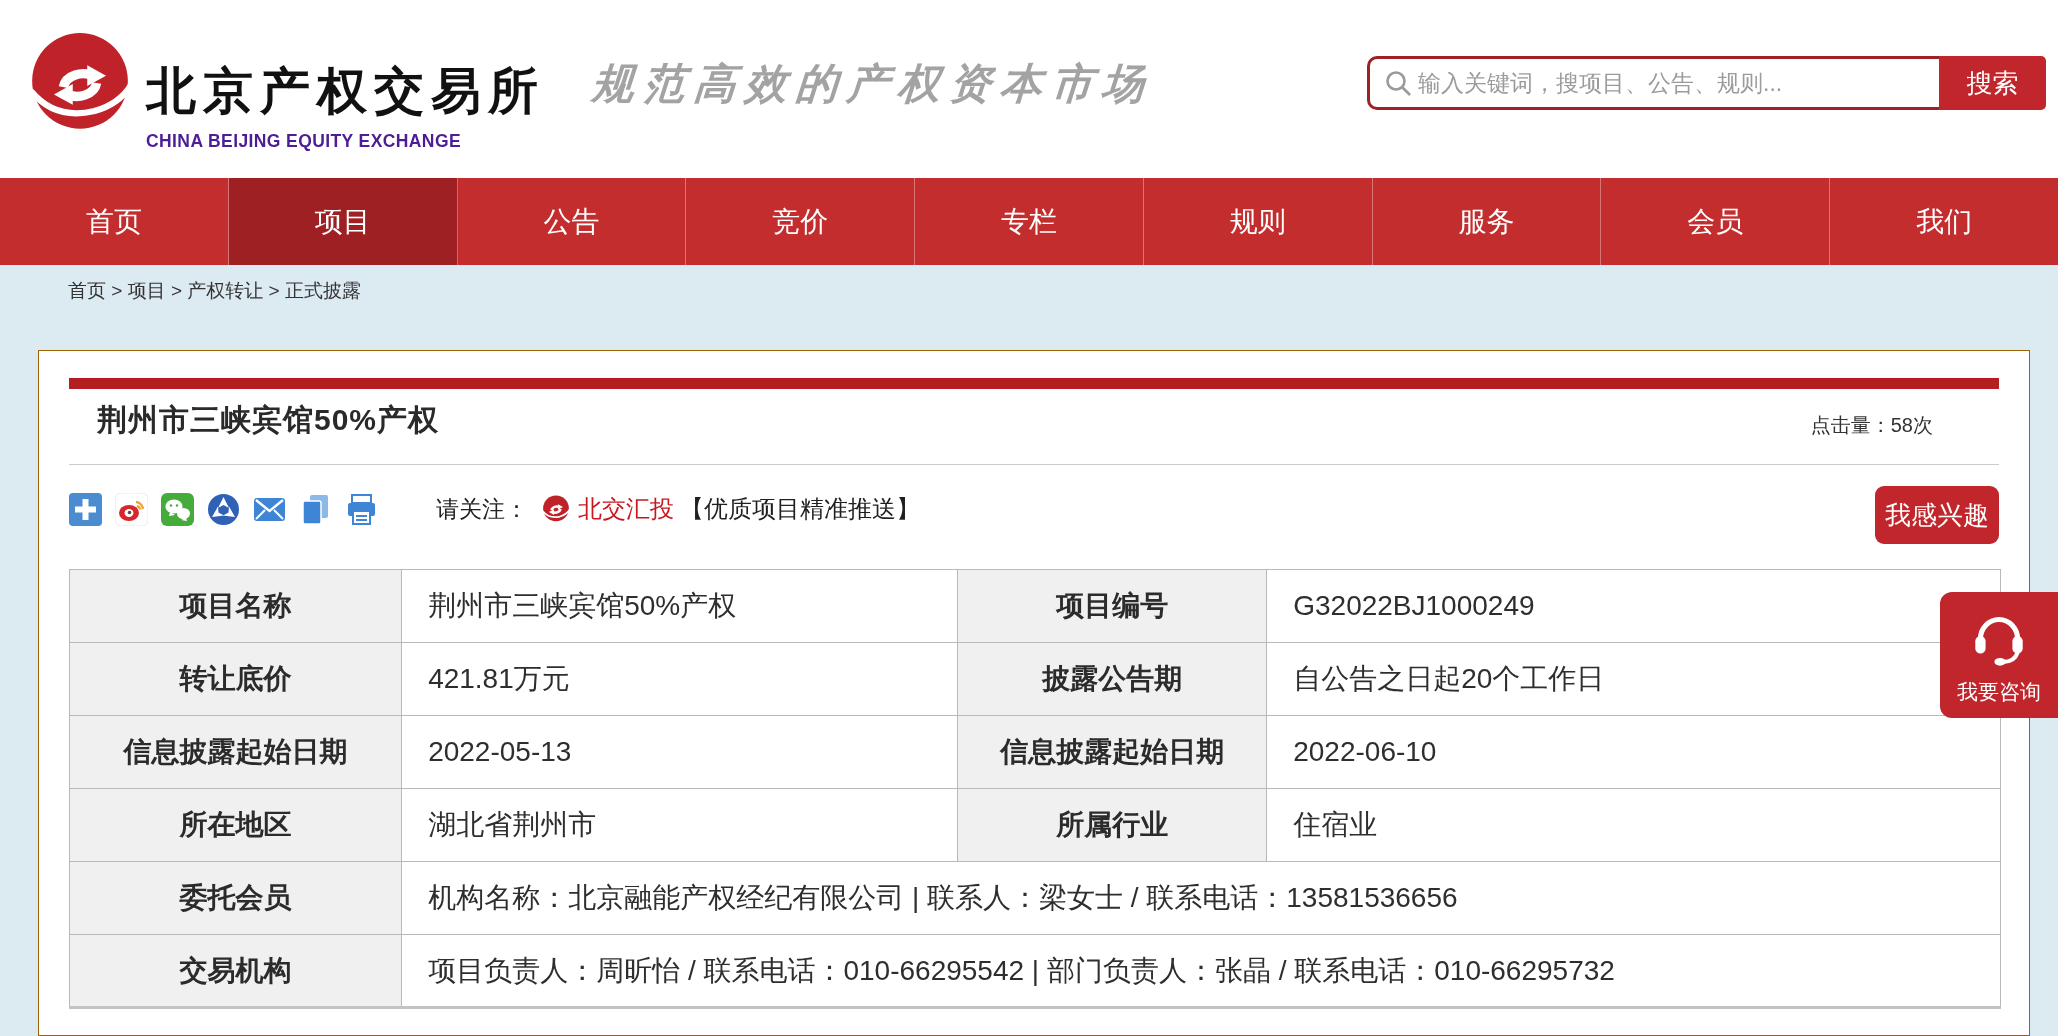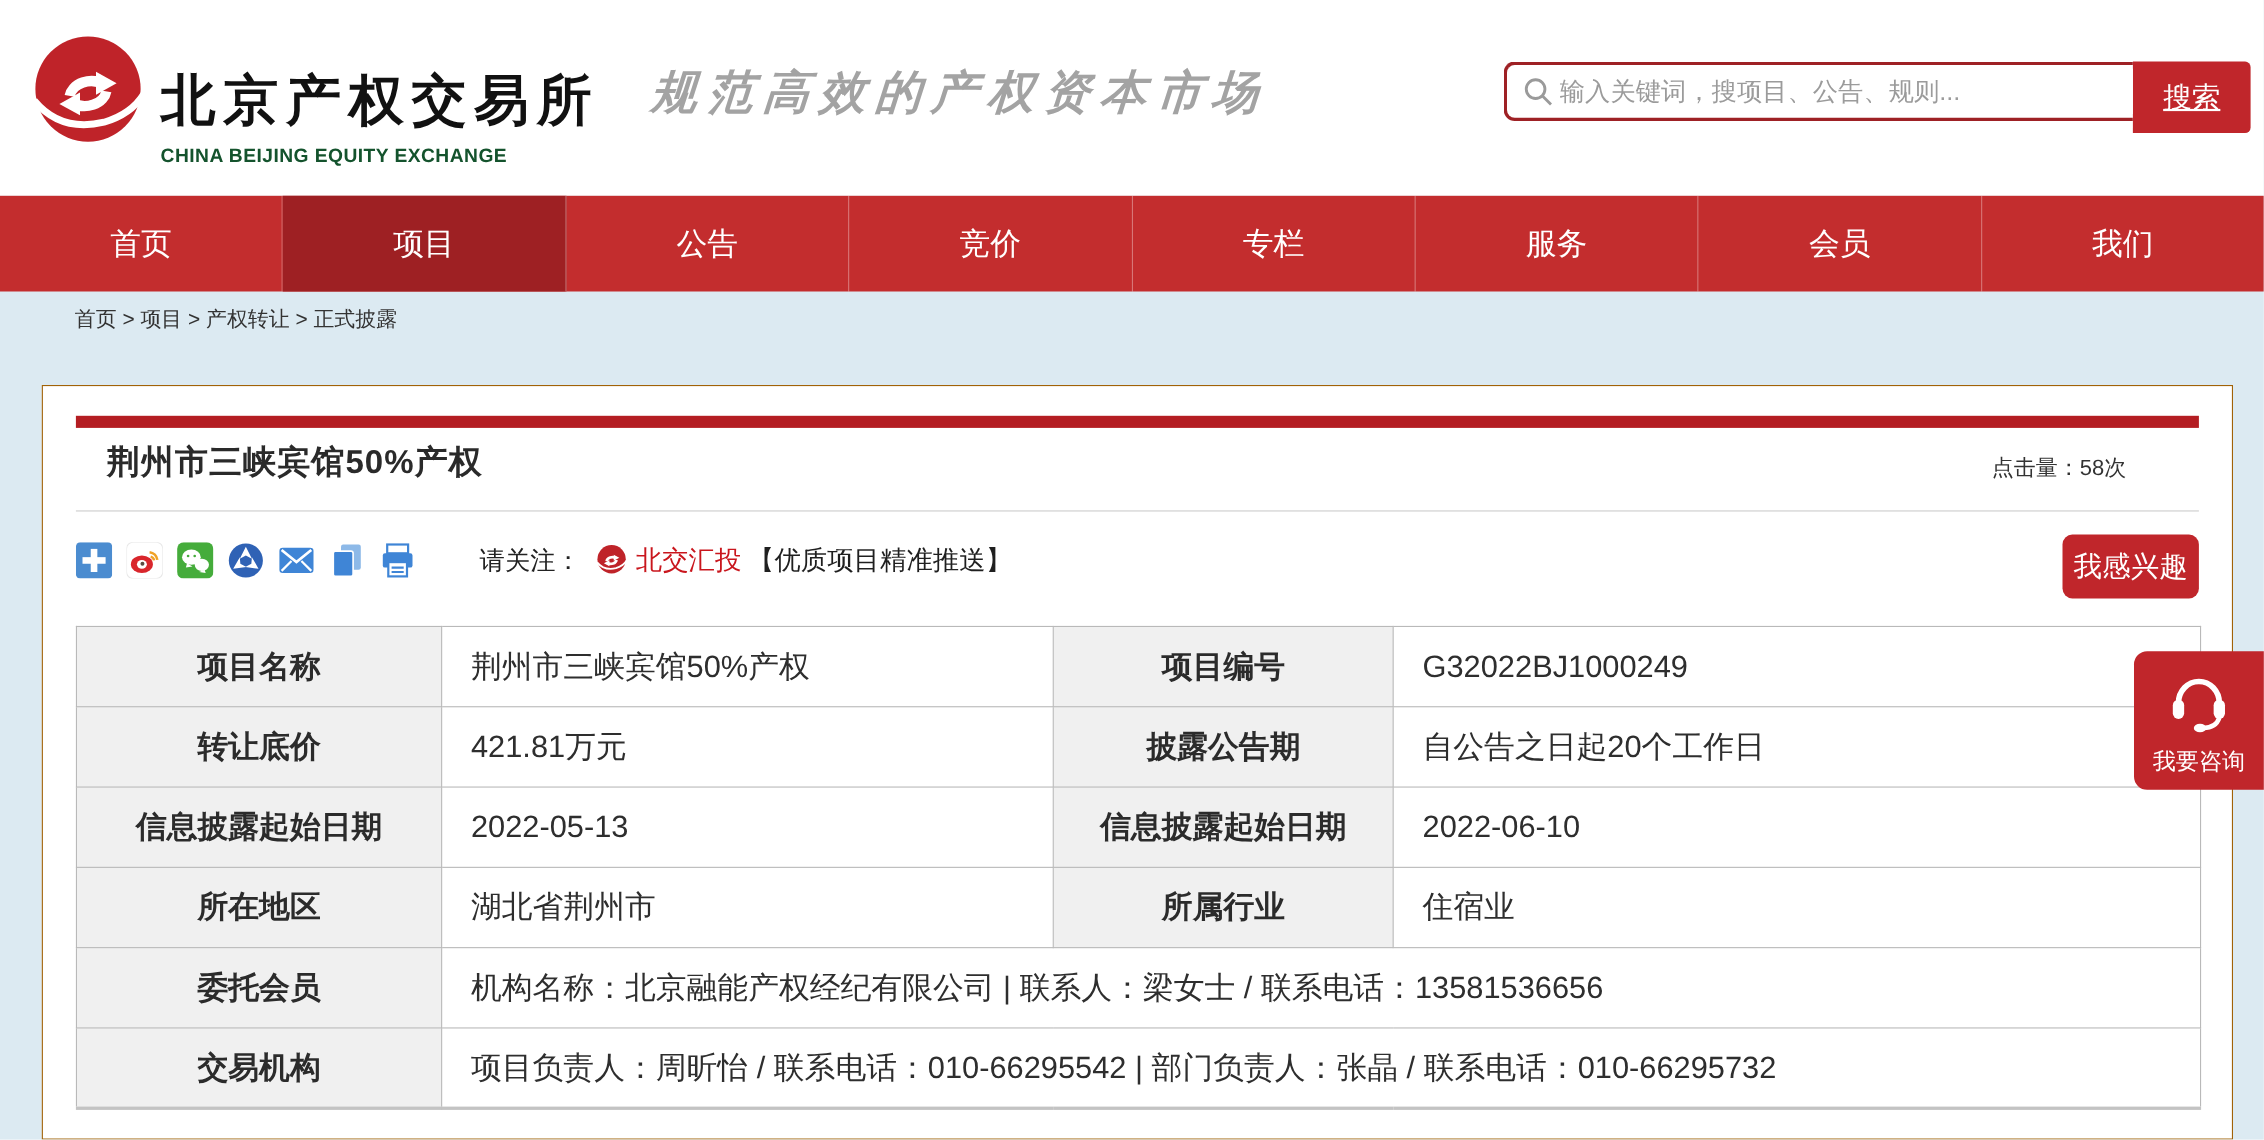--- a/index.html
+++ b/index.html
@@ -9,39 +9,39 @@
     background:#dcEAF2; background:#dceaf2;
     font-family:"Liberation Sans", sans-serif;
     color:#2e2e2e;
   }
   
   .header { position:absolute; top:0; left:0; width:2058px; height:178px; background:#fff; }
   .logo { position:absolute; left:28px; top:14px; display:flex; align-items:center; cursor:pointer; }
   .logo-mark { width:104px; height:104px; display:block; }
   .logo-text { margin-left:14px; }
   .logo-title { font-size:50px; font-weight:bold; color:#111; letter-spacing:7px;margin-top:44px; }
-  .logo-sub { font-size:17.5px; font-weight:bold; color:#14532d; letter-spacing:0.4px; margin-top:6px; }
+  .logo-sub { font-size:17.5px; font-weight:bold; color:#4c1d95; letter-spacing:0.4px; margin-top:6px; }
   .slogan {
     position:absolute; left:592px; top:56px;
     font-family:"DejaVu Serif", serif; font-style:italic; font-weight:bold;
     font-size:42px; color:#a3a3a3; letter-spacing:9px; transform:skewX(-4deg);
     white-space:nowrap;
   }
   .search { position:absolute; left:1367px; top:56px; height:54px; display:flex; }
   .search-input-wrap { position:relative; }
   .search-input {
     width:572px; height:54px; border:3.5px solid #9e2125; border-right:none;
     border-radius:10px 0 0 10px; padding:0 12px 0 48px; font-size:23px; color:#b91c1c;
     outline:none; font-family:"Liberation Sans", sans-serif; background:#fff;
   }
   .search-input::placeholder { color:#9b9b9b; }
   .search-icon { position:absolute; left:17px; top:13px; width:28px; height:28px; }
   .search-btn {
-    width:107px; height:65px; background:#c0262b; color:#fff; font-size:26px;
-    border:none; border-radius:0 5px 5px 0; cursor:pointer; font-family:"Liberation Sans", sans-serif;text-decoration:underline;
+    width:107px; height:54px; background:#c0262b; color:#fff; font-size:26px;
+    border:none; border-radius:0 5px 5px 0; cursor:pointer; font-family:"Liberation Sans", sans-serif;
   }
   
   .nav { position:absolute; top:178px; left:0; width:2058px; height:87px; background:#c32d2e; display:flex; }
   .nav-item {
     flex:1; display:flex; align-items:center; justify-content:center;
     color:#fff; font-size:28px; font-weight:500; cursor:pointer;
     border-right:1px solid rgba(255,255,255,0.35);
   }
   .nav-item:last-child { border-right:none; }
   .nav-item.active { background:#9e2023; }
@@ -121,20 +121,21 @@
     <button class="search-btn">搜索</button>
   </div>
 </div>
 
 <div class="nav">
   <div class="nav-item">首页</div>
   <div class="nav-item active">项目</div>
   <div class="nav-item">公告</div>
   <div class="nav-item">竞价</div>
   <div class="nav-item">专栏</div>
+  <div class="nav-item">规则</div>
   <div class="nav-item">服务</div>
   <div class="nav-item">会员</div>
   <div class="nav-item">我们</div>
 </div>
 
 <div class="breadcrumb">首页 &gt; 项目 &gt; 产权转让 &gt; 正式披露</div>
 
 <div class="card">
   <div class="red-bar"></div>
   <div class="proj-title">荆州市三峡宾馆50%产权</div>

